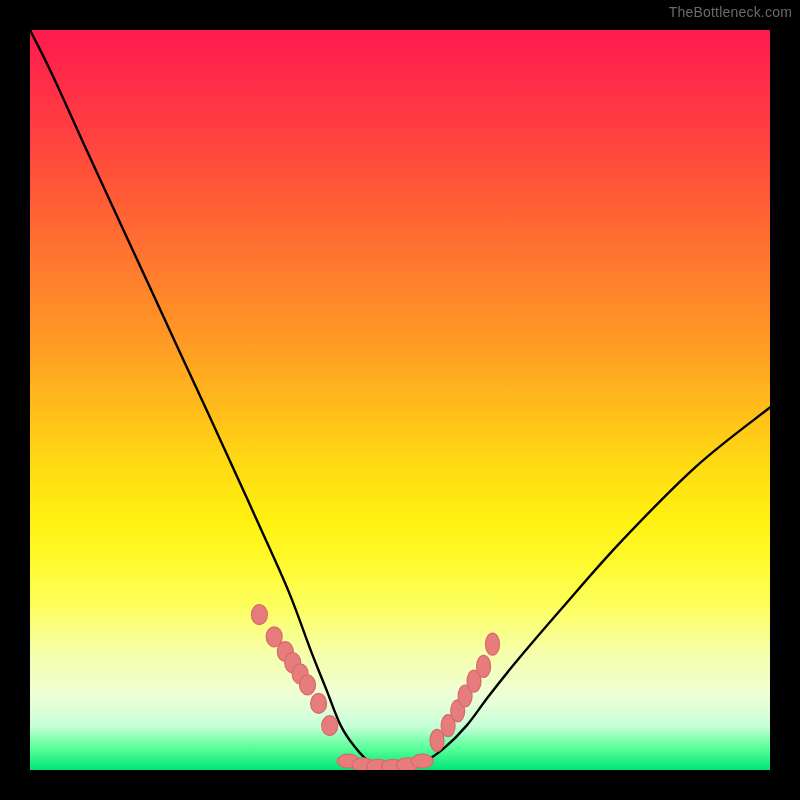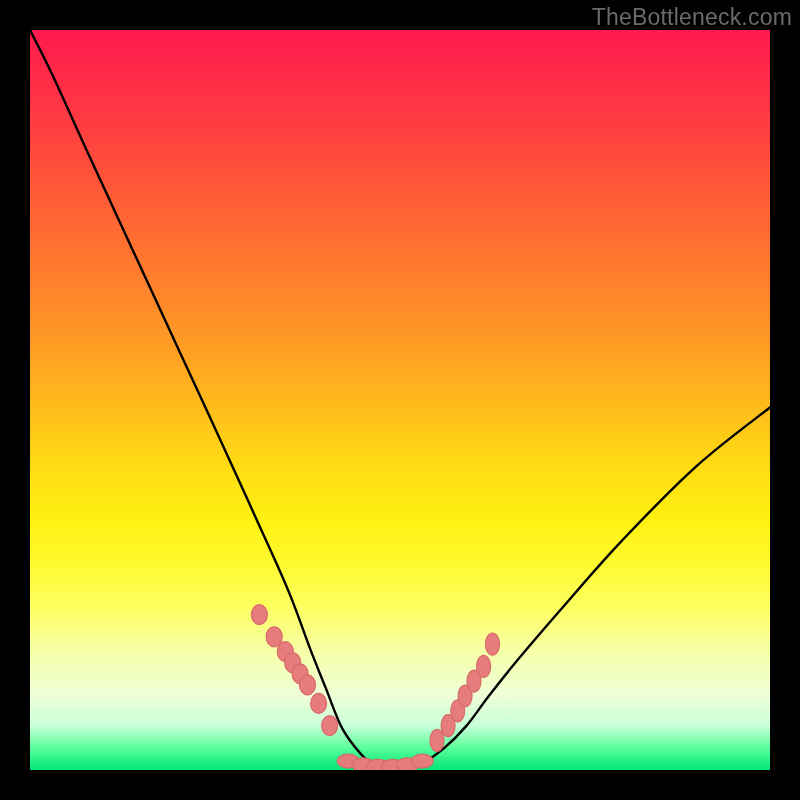--- a/index.html
+++ b/index.html
@@ -50,21 +50,21 @@
       #c8ffd8 94%,
       #5bff9a 97%,
       #00e676 100%
     );
   }
   .watermark {
     position: absolute;
     top: 4px;
     right: 8px;
     color: #6a6a6a;
-    font-size: 23px;
+    font-size: 14px;
     font-weight: 500;
     letter-spacing: 0.2px;
     user-select: none;
   }
   svg.curve {
     position: absolute;
     left: 0;
     top: 0;
     width: 740px;
     height: 740px;

